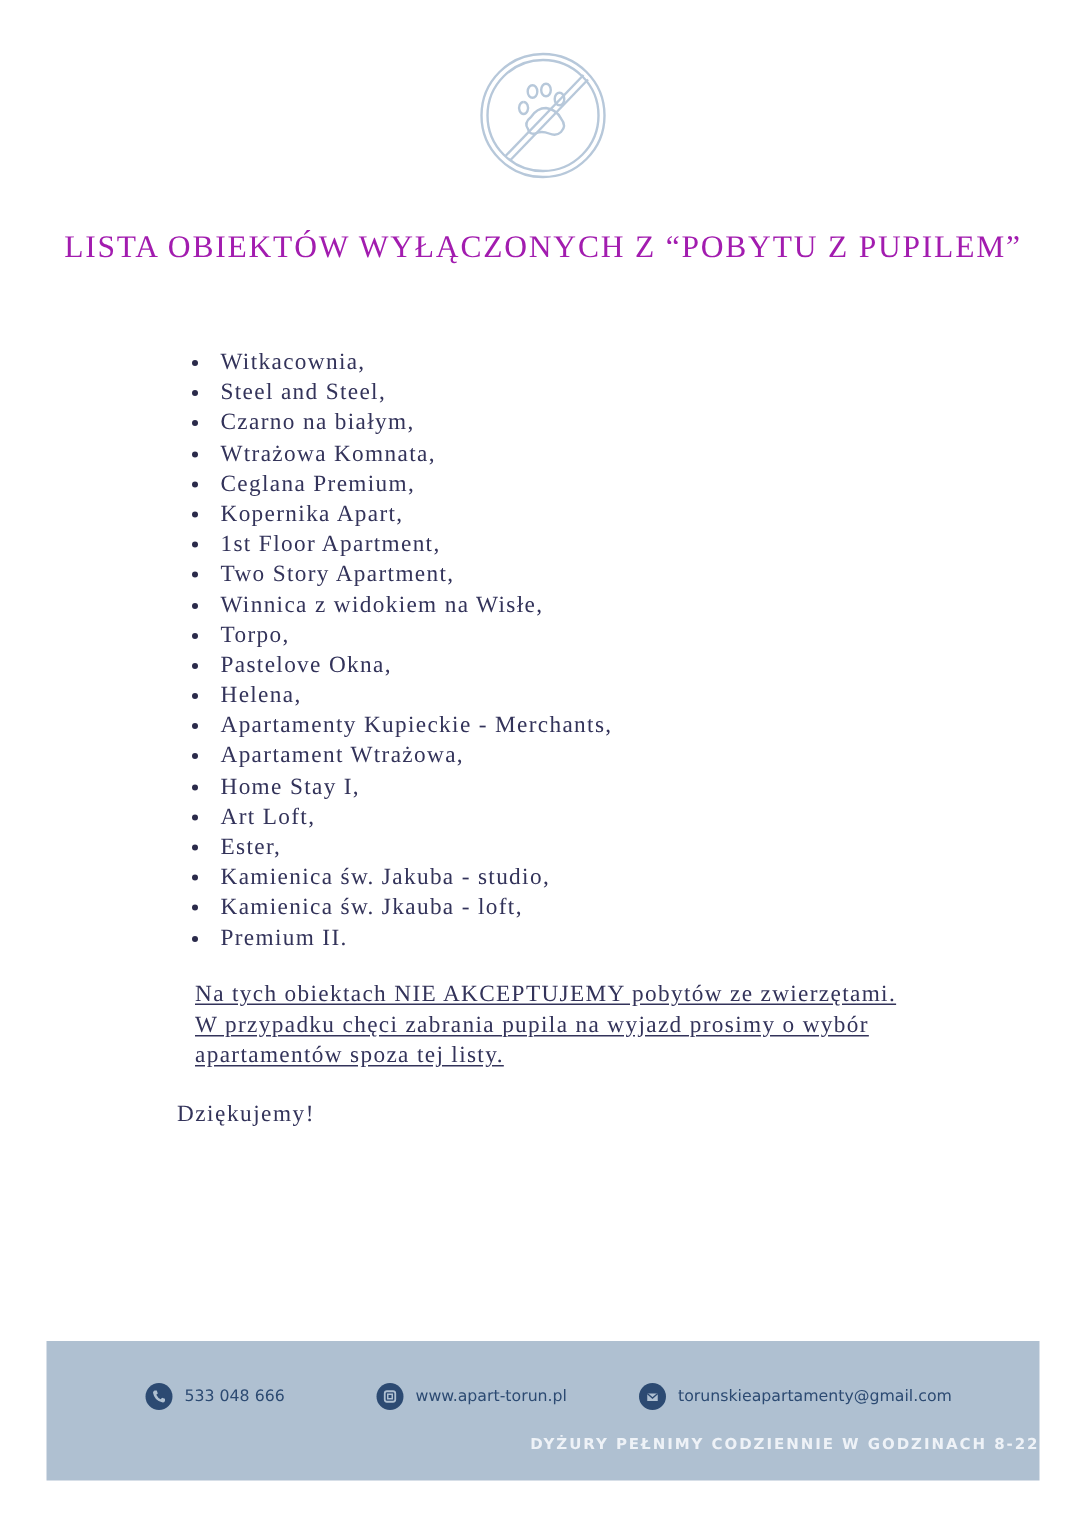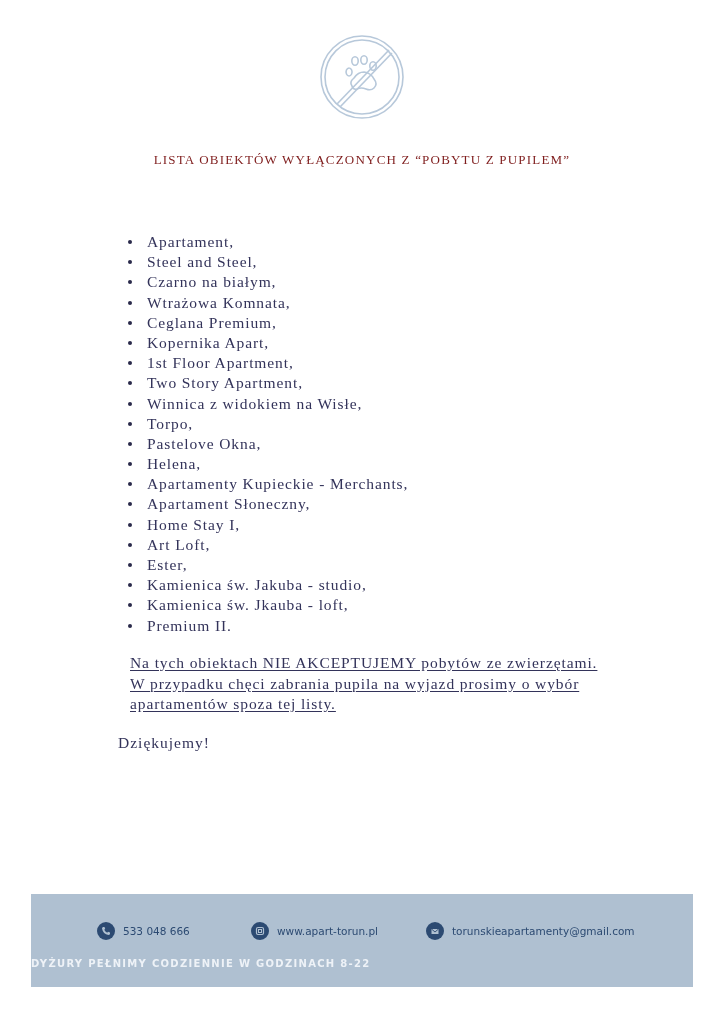--- a/index.html
+++ b/index.html
@@ -6,22 +6,22 @@
   body {
     width: 724px; height: 1024px; background: #ffffff; position: relative;
     overflow: hidden; font-family: "DejaVu Serif", "Liberation Serif", serif;
     color: #2f2f4f;
   }
   .logo {
     position: absolute; left: 319px; top: 34px; width: 86px; height: 86px;
   }
   .title {
     position: absolute; left: 0; right: 0; top: 152px; text-align: center;
-    font-family: "Liberation Serif", serif; font-size: 13px; letter-spacing: 1.2px;
-    color: #7f1d1d;
+    font-family: "Liberation Serif", serif; font-size: 21px; letter-spacing: 1.2px;
+    color: #a21caf;
   }
   .list {
     position: absolute; left: 128px; top: 232px; margin: 0; padding: 0;
     list-style: none; font-family: "Liberation Serif", serif; font-size: 15.5px;
     letter-spacing: 0.9px; color: #33335a;
   }
   .list li { height: 20.2px; line-height: 20.2px; position: relative; padding-left: 19px; white-space: nowrap; }
   .list li .bullet {
     position: absolute; left: 0; top: 8px; width: 4px; height: 4px; border-radius: 50%;
     background: #2a2a4a;
@@ -42,21 +42,21 @@
   }
   .contact {
     position: absolute; top: 27px; height: 20px; display: flex; align-items: center;
     font-family: "DejaVu Sans", sans-serif; font-size: 10.5px; color: #2c4a72; white-space: nowrap;
   }
   .contact .ico {
     width: 18px; height: 18px; border-radius: 50%; background: #2c4a72;
     display: inline-flex; align-items: center; justify-content: center; margin-right: 8px;
   }
   .hours {
-    position: absolute; left: 0; right: 0; top: 64px; text-align: left;
+    position: absolute; left: 0; right: 0; top: 64px; text-align: right;
     font-family: "DejaVu Sans", sans-serif; font-size: 10px; letter-spacing: 1.3px;
     color: #eef2f7; font-weight: bold;
   }
 </style>
 </head>
 <body>
 
 <div class="logo">
   <svg width="86" height="86" viewBox="0 0 86 86">
     <circle cx="43" cy="43" r="41" fill="none" stroke="#b7c8da" stroke-width="1.6"></circle>
@@ -67,34 +67,34 @@
     <ellipse cx="36" cy="27" rx="3.2" ry="4.2" fill="none" stroke="#b7c8da" stroke-width="1.6"></ellipse>
     <ellipse cx="45" cy="26" rx="3.2" ry="4.2" fill="none" stroke="#b7c8da" stroke-width="1.6"></ellipse>
     <ellipse cx="54" cy="32" rx="3.2" ry="4.2" fill="none" stroke="#b7c8da" stroke-width="1.6"></ellipse>
     <path d="M33 52 q-3 -4 2 -8 q4 -6 10 -6 q7 1 10 7 q4 5 0 9 q-3 3 -8 1 q-5 -2 -9 0 q-4 1 -5 -3z" fill="none" stroke="#b7c8da" stroke-width="1.6"></path>
   </svg>
 </div>
 
 <div class="title">LISTA OBIEKTÓW WYŁĄCZONYCH Z “POBYTU Z PUPILEM”</div>
 
 <ul class="list" id="plist">
-    <li><span class="bullet"></span><span>Apartament,</span></li>
+    <li><span class="bullet"></span><span>Witkacownia,</span></li>
     <li><span class="bullet"></span><span>Steel and Steel,</span></li>
     <li><span class="bullet"></span><span>Czarno na białym,</span></li>
     <li><span class="bullet"></span><span>Wtrażowa Komnata,</span></li>
     <li><span class="bullet"></span><span>Ceglana Premium,</span></li>
     <li><span class="bullet"></span><span>Kopernika Apart,</span></li>
     <li><span class="bullet"></span><span>1st Floor Apartment,</span></li>
     <li><span class="bullet"></span><span>Two Story Apartment,</span></li>
     <li><span class="bullet"></span><span>Winnica z widokiem na Wisłe,</span></li>
     <li><span class="bullet"></span><span>Torpo,</span></li>
     <li><span class="bullet"></span><span>Pastelove Okna,</span></li>
     <li><span class="bullet"></span><span>Helena,</span></li>
     <li><span class="bullet"></span><span>Apartamenty Kupieckie - Merchants,</span></li>
-    <li><span class="bullet"></span><span>Apartament Słoneczny,</span></li>
+    <li><span class="bullet"></span><span>Apartament Wtrażowa,</span></li>
     <li><span class="bullet"></span><span>Home Stay I,</span></li>
     <li><span class="bullet"></span><span>Art Loft,</span></li>
     <li><span class="bullet"></span><span>Ester,</span></li>
     <li><span class="bullet"></span><span>Kamienica św. Jakuba - studio,</span></li>
     <li><span class="bullet"></span><span>Kamienica św. Jkauba - loft,</span></li>
     <li><span class="bullet"></span><span>Premium II.</span></li>
   </ul>
 
 <div class="notice">
   <span>Na tych obiektach NIE AKCEPTUJEMY pobytów ze zwierzętami.</span>

